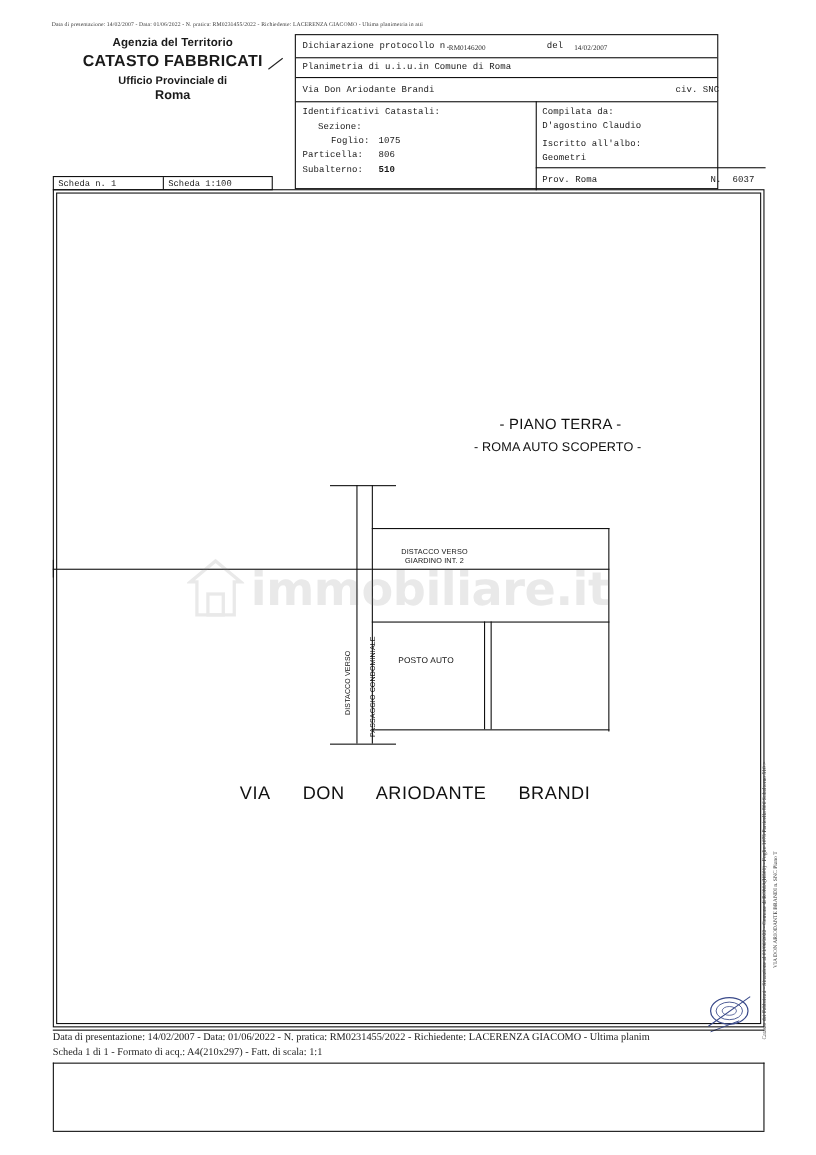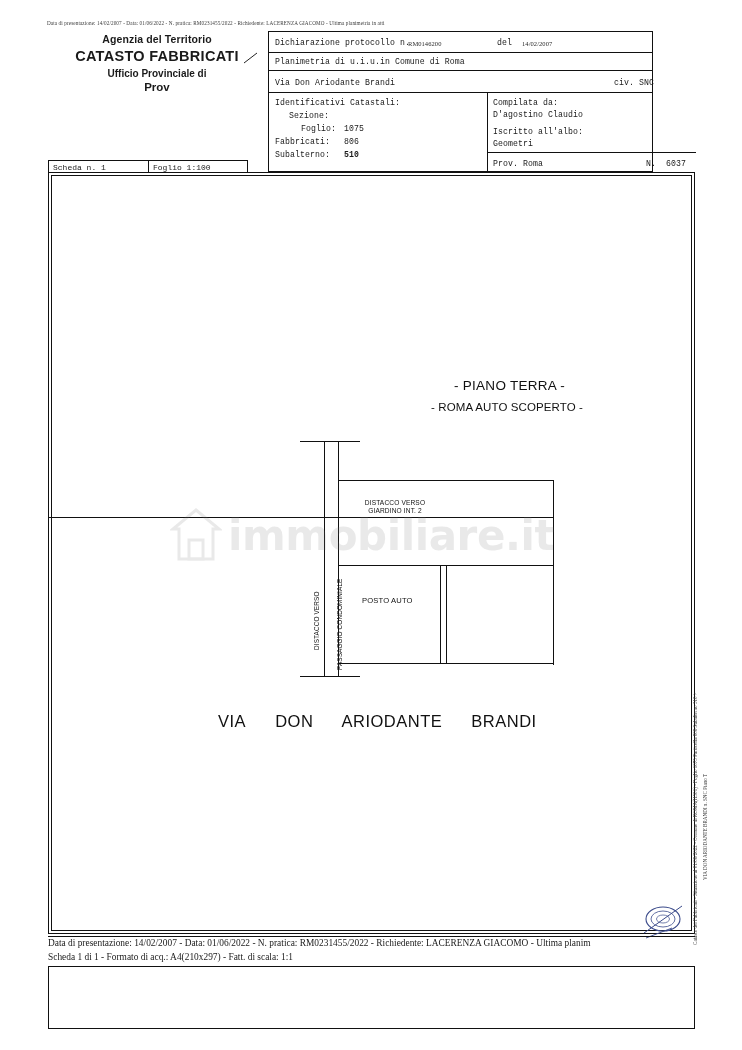--- a/index.html
+++ b/index.html
@@ -343,21 +343,21 @@
 <body>
 
 <div class="page">
 
   <div class="micro-header">Data di presentazione: 14/02/2007 - Data: 01/06/2022 - N. pratica: RM0231455/2022 - Richiedente: LACERENZA GIACOMO - Ultima planimetria in atti</div>
 
   <div class="agency">
     <div class="l1">Agenzia del Territorio</div>
     <div class="l2">CATASTO FABBRICATI</div>
     <div class="l3">Ufficio Provinciale di</div>
-    <div class="l4">Prov</div>
+    <div class="l4">Roma</div>
   </div>
   <svg class="agency-slash" viewBox="0 0 16 12">
     <path d="M1 11 L14 1" stroke="#222" stroke-width="1" fill="none"></path>
   </svg>
 
   <div class="databox">
     <div class="hline" style="top:20px;"></div>
     <div class="hline" style="top:38px;"></div>
     <div class="hline" style="top:60px;"></div>
     <div class="vline" style="left:218px; top:60px; height:81px;"></div>
@@ -370,38 +370,38 @@
 
     <div class="db-row" style="left:6px; top:25px;">Planimetria di u.i.u.in Comune di Roma</div>
 
     <div class="db-row" style="left:6px; top:46px;">Via Don Ariodante Brandi</div>
     <div class="db-row" style="left:345px; top:46px;">civ. SNC</div>
 
     <div class="db-row" style="left:6px; top:66px;">Identificativi Catastali:</div>
     <div class="db-row" style="left:20px; top:79px;">Sezione:</div>
     <div class="db-row" style="left:32px; top:92px;">Foglio:</div>
     <div class="db-row" style="left:75px; top:92px;">1075</div>
-    <div class="db-row" style="left:6px; top:105px;">Fabbricati:</div>
+    <div class="db-row" style="left:6px; top:105px;">Particella:</div>
     <div class="db-row" style="left:75px; top:105px;">806</div>
     <div class="db-row" style="left:6px; top:118px;">Subalterno:</div>
     <div class="db-row" style="left:75px; top:118px;font-weight:bold;">510</div>
 
     <div class="db-row" style="left:224px; top:66px;">Compilata da:</div>
     <div class="db-row" style="left:224px; top:78px;">D'agostino Claudio</div>
     <div class="db-row" style="left:224px; top:95px;">Iscritto all'albo:</div>
     <div class="db-row" style="left:224px; top:107px;">Geometri</div>
     <div class="db-row" style="left:224px; top:127px;">Prov. Roma</div>
     <div class="db-row" style="left:377px; top:127px;">N.</div>
     <div class="db-row" style="left:397px; top:127px;">6037</div>
   </div>
 
   <div class="scheda-bar">
     <div class="sb-sep"></div>
     <span class="sb-left">Scheda n. 1</span>
-    <span class="sb-right">Foglio 1:100</span>
+    <span class="sb-right">Scheda 1:100</span>
   </div>
 
   <div class="frame">
     <div class="frame-inner"></div>
   </div>
 
   <div class="plan-title">- PIANO TERRA -</div>
   <div class="plan-sub">- ROMA AUTO SCOPERTO -</div>
 
   <div class="ln h" style="left:48px; top:517px; width:290px;"></div>

